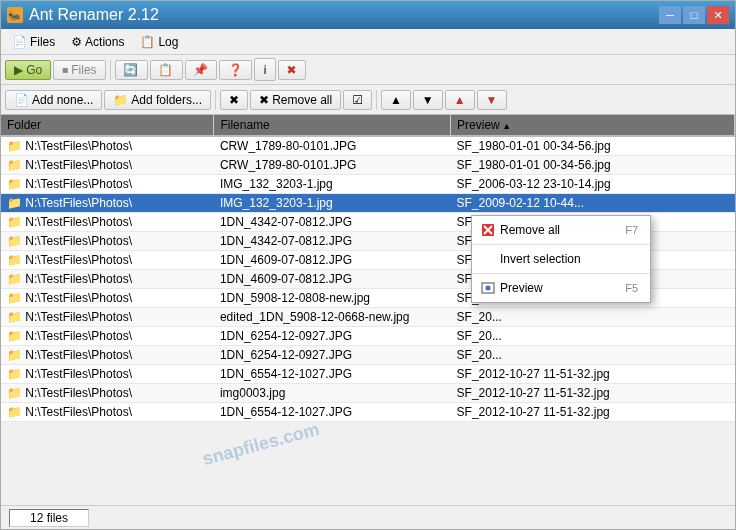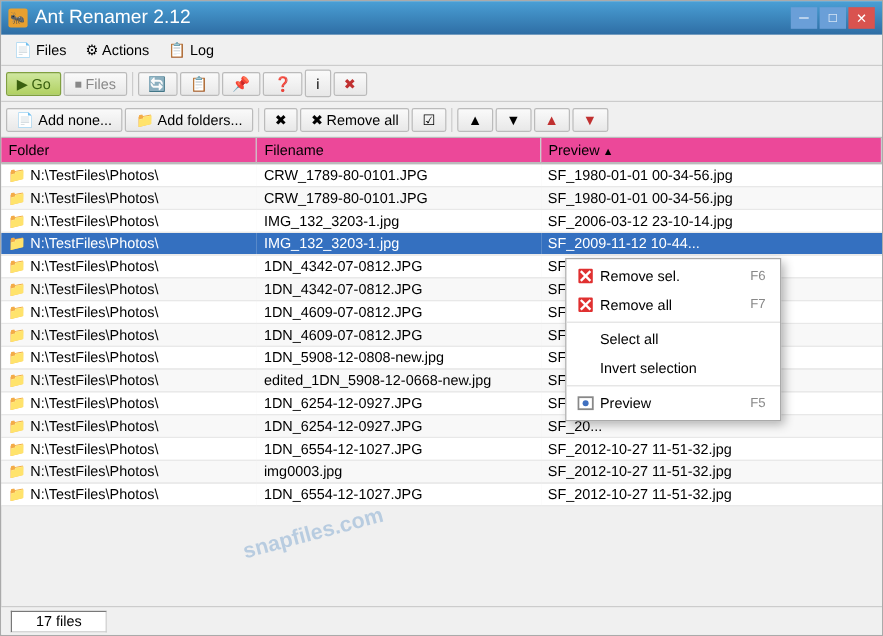--- a/index.html
+++ b/index.html
@@ -138,21 +138,21 @@
       overflow-y: auto;
       overflow-x: hidden;
     }
 
     table {
       width: 100%;
       border-collapse: collapse;
     }
 
     thead tr {
-      background: #ec4899;
+      background: #737373;
     }
 
     thead th {
       text-align: left;
       padding: 3px 6px;
       border-bottom: 2px solid #bbb;
       border-right: 1px solid #ccc;
       font-weight: normal;
       font-size: 12px;
       cursor: pointer;
@@ -346,21 +346,21 @@
               <td>SF_1980-01-01 00-34-56.jpg</td>
             </tr>
             <tr>
               <td><span style="color:#e0a020">📁</span> N:\TestFiles\Photos\</td>
               <td>IMG_132_3203-1.jpg</td>
               <td>SF_2006-03-12 23-10-14.jpg</td>
             </tr>
             <tr class="selected">
               <td><span style="color:white">📁</span> N:\TestFiles\Photos\</td>
               <td>IMG_132_3203-1.jpg</td>
-              <td>SF_2009-11-12 10-44...</td>
+              <td>SF_2009-02-12 10-44...</td>
             </tr>
             <tr>
               <td><span style="color:#e0a020">📁</span> N:\TestFiles\Photos\</td>
               <td>1DN_4342-07-0812.JPG</td>
               <td>SF_20...</td>
             </tr>
             <tr>
               <td><span style="color:#e0a020">📁</span> N:\TestFiles\Photos\</td>
               <td>1DN_4342-07-0812.JPG</td>
               <td>SF_20...</td>
@@ -408,54 +408,34 @@
             <tr>
               <td><span style="color:#e0a020">📁</span> N:\TestFiles\Photos\</td>
               <td>1DN_6554-12-1027.JPG</td>
               <td>SF_2012-10-27 11-51-32.jpg</td>
             </tr>
           </tbody>
       </table>
     </div>
 
     <div class="context-menu" id="context-menu">
-    <div class="ctx-item">
-          <div class="ctx-item-left">
-            <span class="ctx-icon">
-              <svg width="14" height="14" viewBox="0 0 14 14">
-                <rect x="1" y="1" width="12" height="12" fill="#e03030" rx="1"></rect>
-                <line x1="3" y1="3" x2="11" y2="11" stroke="white" stroke-width="2"></line>
-                <line x1="11" y1="3" x2="3" y2="11" stroke="white" stroke-width="2"></line>
-              </svg>
-            </span>
-            <span>Remove sel.</span>
-          </div>
-          <span class="ctx-key">F6</span>
-        </div>
         <div class="ctx-item">
           <div class="ctx-item-left">
             <span class="ctx-icon">
               <svg width="14" height="14" viewBox="0 0 14 14">
                 <rect x="1" y="1" width="12" height="12" fill="#e03030" rx="1"></rect>
                 <line x1="3" y1="3" x2="11" y2="11" stroke="white" stroke-width="2"></line>
                 <line x1="11" y1="3" x2="3" y2="11" stroke="white" stroke-width="2"></line>
               </svg>
             </span>
             <span>Remove all</span>
           </div>
           <span class="ctx-key">F7</span>
         </div>
         <div class="ctx-sep"></div>
-        <div class="ctx-item">
-          <div class="ctx-item-left">
-            <span class="ctx-icon"></span>
-            <span>Select all</span>
-          </div>
-          <span class="ctx-key"></span>
-        </div>
         <div class="ctx-item">
           <div class="ctx-item-left">
             <span class="ctx-icon"></span>
             <span>Invert selection</span>
           </div>
           <span class="ctx-key"></span>
         </div>
         <div class="ctx-sep"></div>
         <div class="ctx-item">
           <div class="ctx-item-left">
@@ -467,16 +447,16 @@
             </span>
             <span>Preview</span>
           </div>
           <span class="ctx-key">F5</span>
         </div>
       </div>
   <div style="position: absolute; bottom: 50px; left: 200px; color: rgba(100, 150, 200, 0.4); font-size: 18px; font-weight: bold; transform: rotate(-15deg); pointer-events: none; white-space: nowrap;">snapfiles.com</div>
     </div>
 
   <div class="status-bar">
-    <div class="status-segment">17 files</div>
+    <div class="status-segment">12 files</div>
   </div>
 
 </div>
 
 </body></html>

